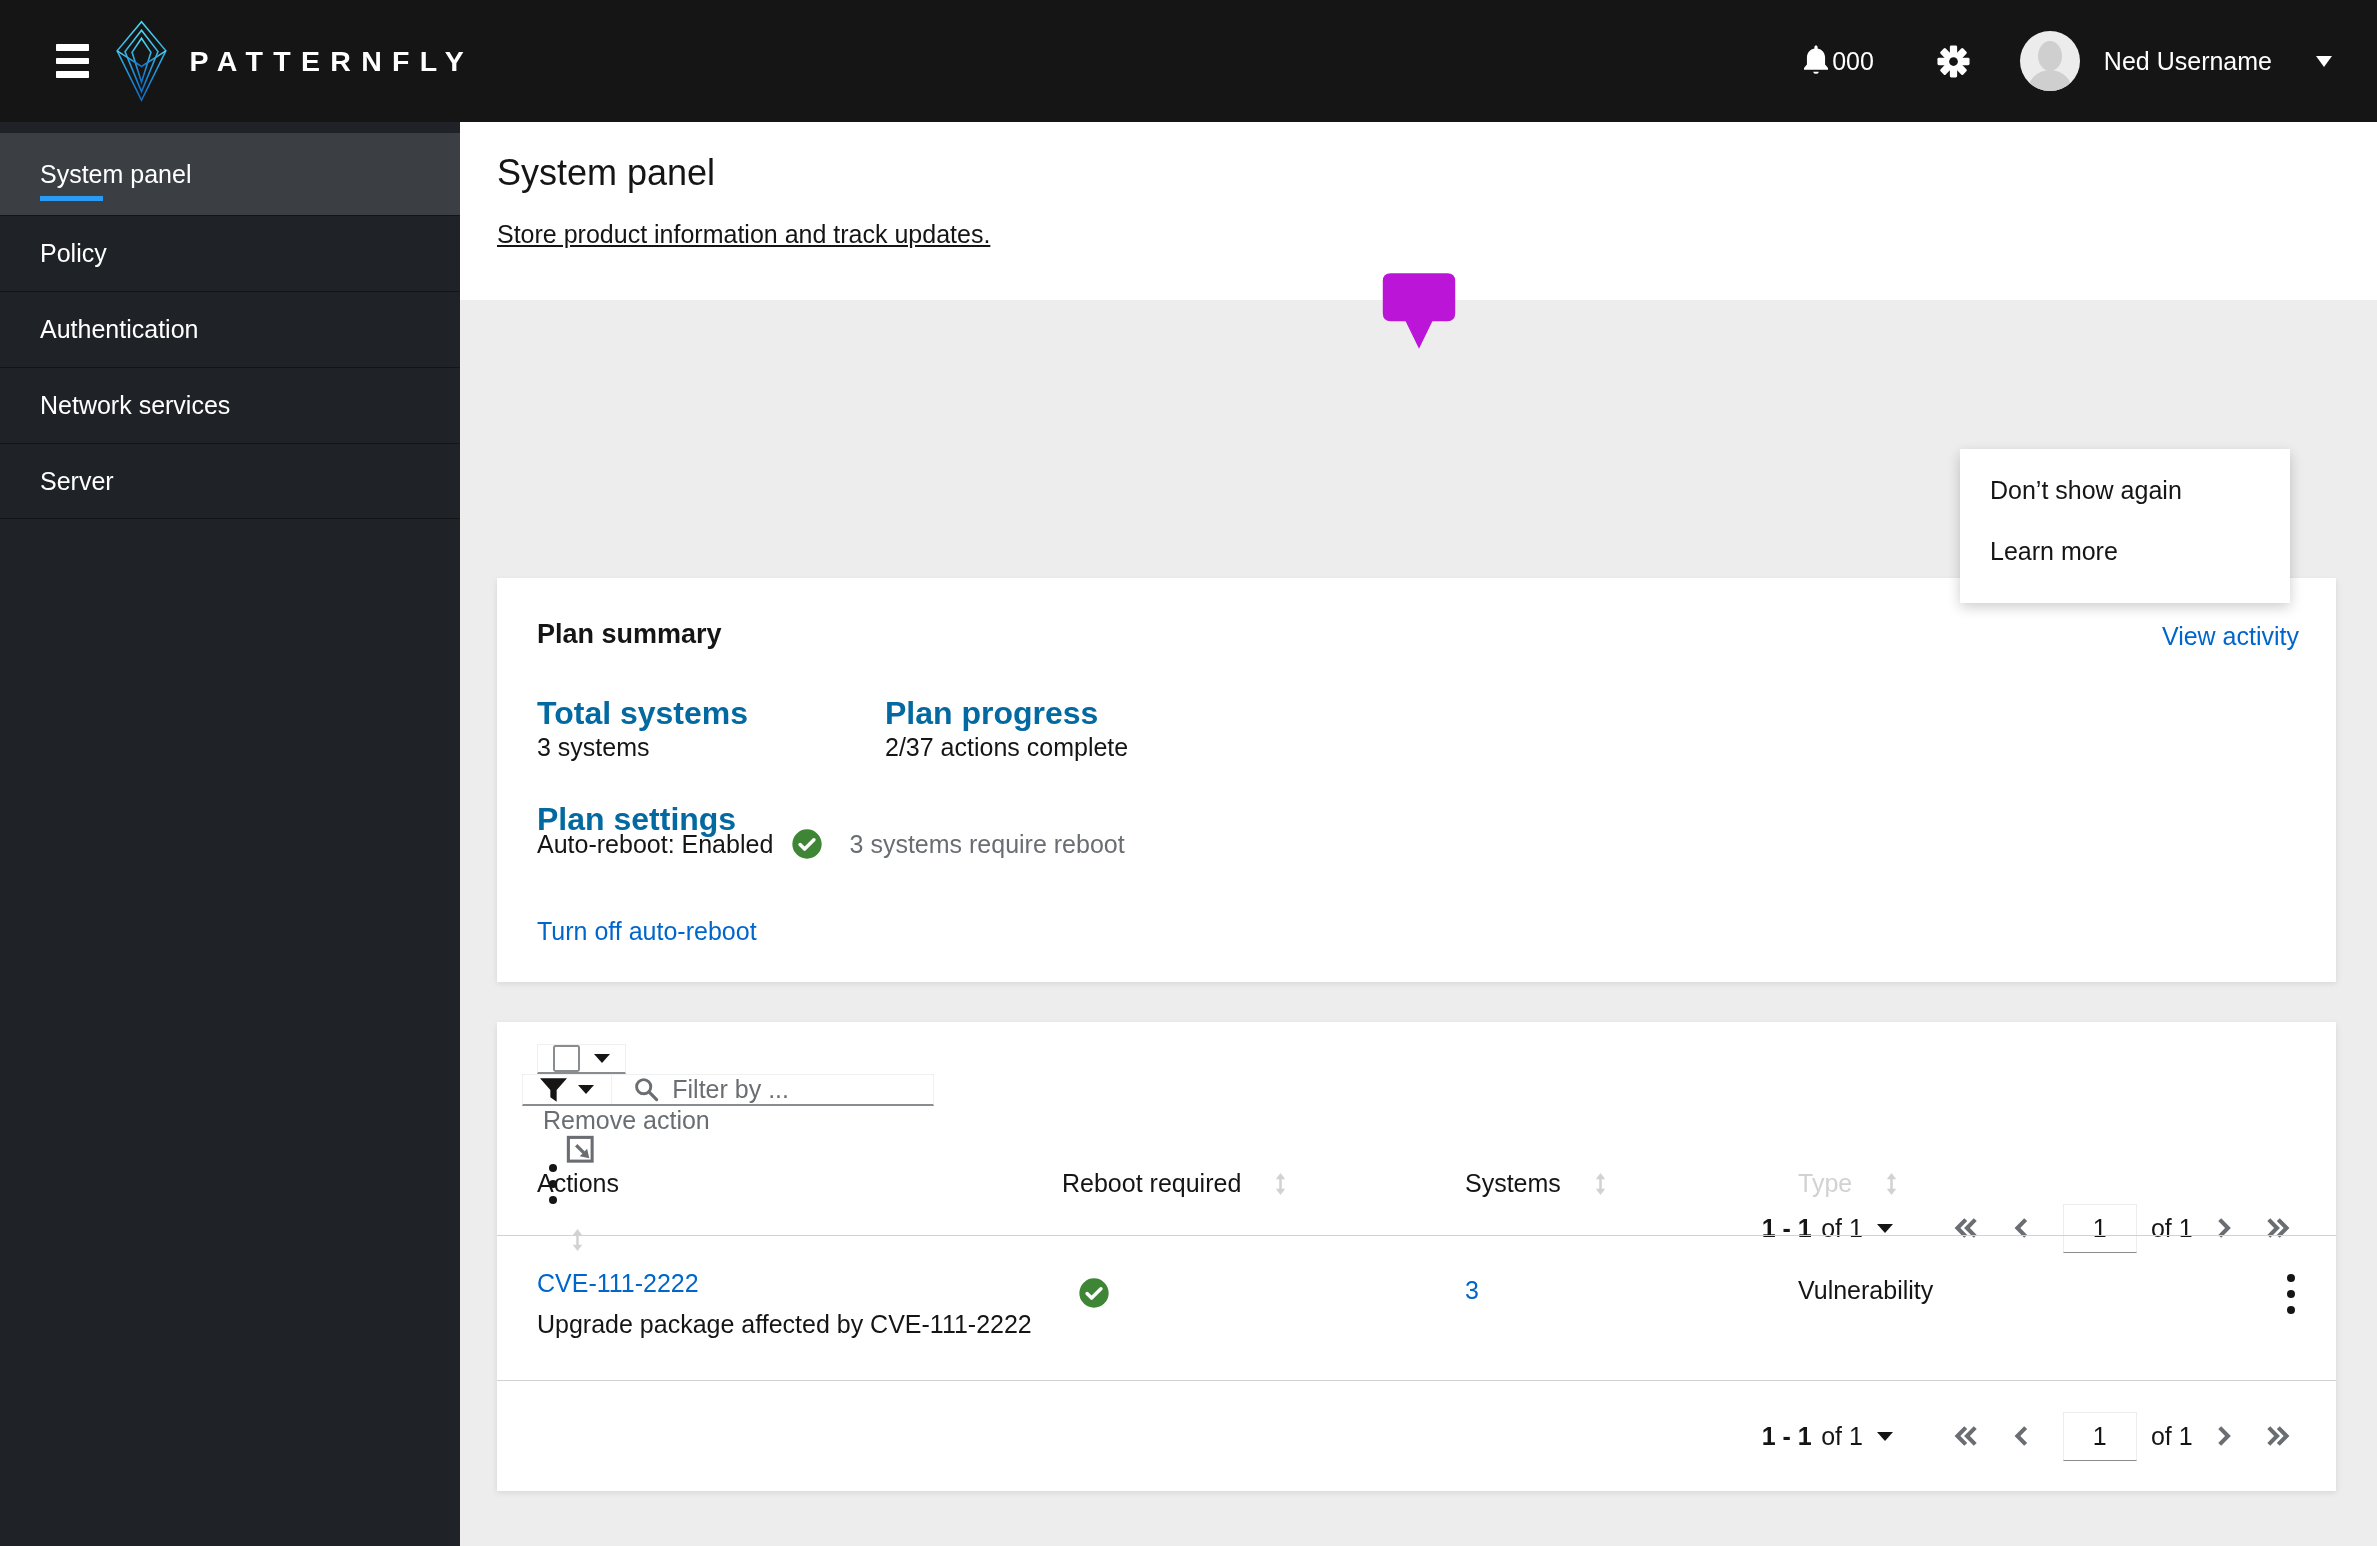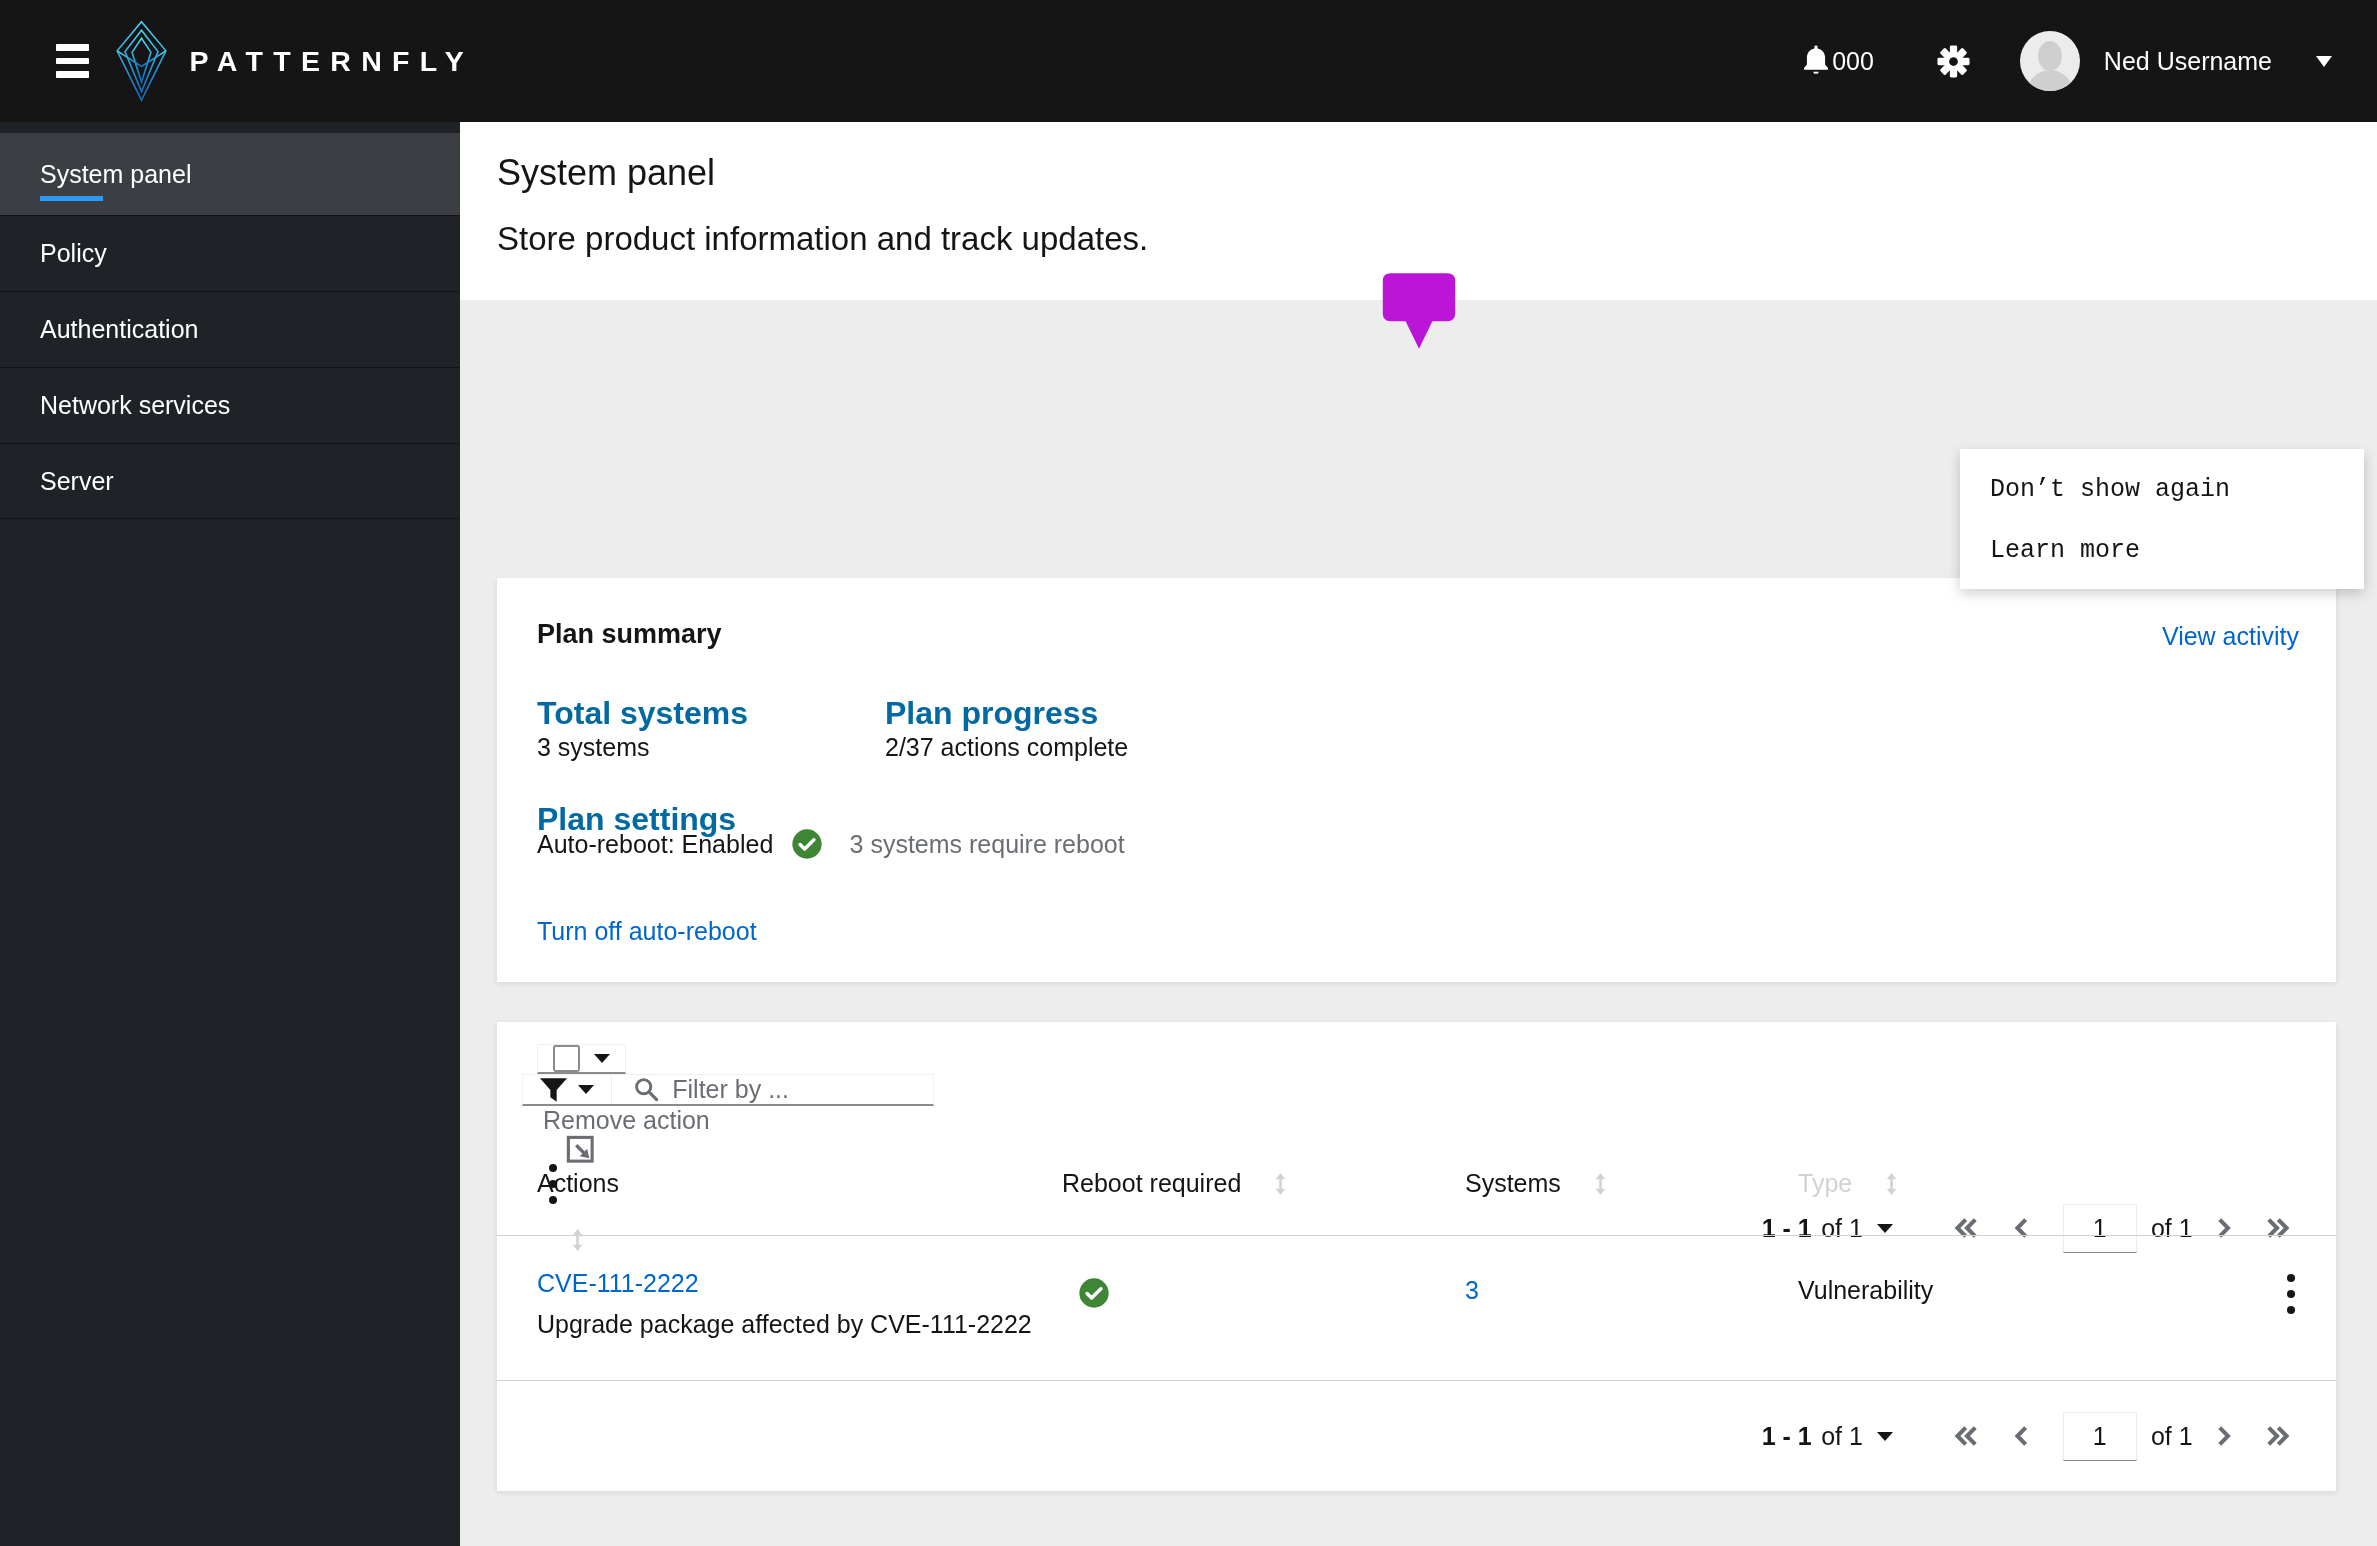--- a/index.html
+++ b/index.html
@@ -28,38 +28,38 @@
   .nav-item { height:76px; display:flex; align-items:center; padding-left:40px; color:#fff; font-size:25px;
     position:relative; border-top:0.8px solid #121417; cursor:pointer; }
   .nav-item:first-child { border-top:none; height:82px; background:#3b3e43; }
   .nav-item:last-child { border-bottom:0.8px solid #121417; }
   .nav-item.active .active-bar { position:absolute; left:40px; top:63px; width:63px; height:4.8px; background:#2b9af3; }
 
   
   .content { position:absolute; left:460px; top:122px; width:1918px; height:1425px; background:#ededed; }
   .white-band { position:absolute; left:0; top:0; width:1918px; height:178px; background:#fff; }
   .page-title { position:absolute; left:37px; top:30px; font-size:36px; font-weight:400; color:#151515; }
-  .page-sub { position:absolute; left:37px; top:98px; font-size:33px; color:#151515; }
+  .page-sub { position:absolute; left:37px; top:98px; font-size:25px; color:#151515;text-decoration:underline; }
 
   
   .alert { position:absolute; left:37px; top:215px; width:1839px; height:176px; background:#e7f1fa; border:1.6px solid #b9ddf4; }
   .alert-msg { position:absolute; left:38px; top:36px; font-size:25px; color:#151515; }
   .update-btn { position:absolute; left:38px; top:101px; width:132px; height:55px; border:1.6px solid #0066cc; border-radius:3.2px;
     background:transparent; color:#0066cc; font-size:25px; display:flex; align-items:center; justify-content:center; cursor:pointer; }
   .release-link { position:absolute; left:200px; top:115px; font-size:25px; color:#0066cc; cursor:pointer; text-decoration:none; }
   .alert-kebab { position:absolute; right:20.6px; top:16px; width:87px; height:92px; border:2.4px solid #0066cc; border-radius:4.8px;
     display:flex; align-items:center; justify-content:center; cursor:pointer; }
   .alert-kebab-inner { width:63px; height:68px; background:#fff; border-radius:3.2px; display:flex; flex-direction:column;
     align-items:center; justify-content:center; gap:8px; }
   .dot { width:8px; height:8px; border-radius:50%; background:#151515; }
 
   .pointer-marker { position:absolute; left:922px; top:150px; z-index:8; }
 
-  .dropdown { position:absolute; left:1500px; top:327px; width:404px; background:#fff; padding:11px 0 8px;
-    box-shadow:0 4.8px 12.7px rgba(0,0,0,0.20); z-index:12;font-family:Liberation Mono, monospace; }
+  .dropdown { position:absolute; left:1500px; top:327px; width:330px; background:#fff; padding:11px 0 22px;
+    box-shadow:0 4.8px 12.7px rgba(0,0,0,0.20); z-index:12; }
   .menu-item { padding:16px 0 16px 30px; font-size:25px; line-height:28.5px; color:#151515; cursor:pointer; }
 
   
   .card { position:absolute; background:#fff; box-shadow:0 2.4px 6.3px rgba(0,0,0,0.10); }
   .plan-card { left:37px; top:456px; width:1839px; height:404px; }
   .plan-title { position:absolute; left:40px; top:41px; font-size:27px; font-weight:700; }
   .view-activity { position:absolute; right:37px; top:44px; font-size:25px; color:#0066cc; cursor:pointer; text-decoration:none; }
   .fld-label { position:absolute; font-size:32px; font-weight:700; color:#0369a1; }
   .fld-value { position:absolute; font-size:25px; color:#151515; }
   .auto-row { position:absolute; left:40px; top:250px; display:flex; align-items:center; gap:17.4px; }

